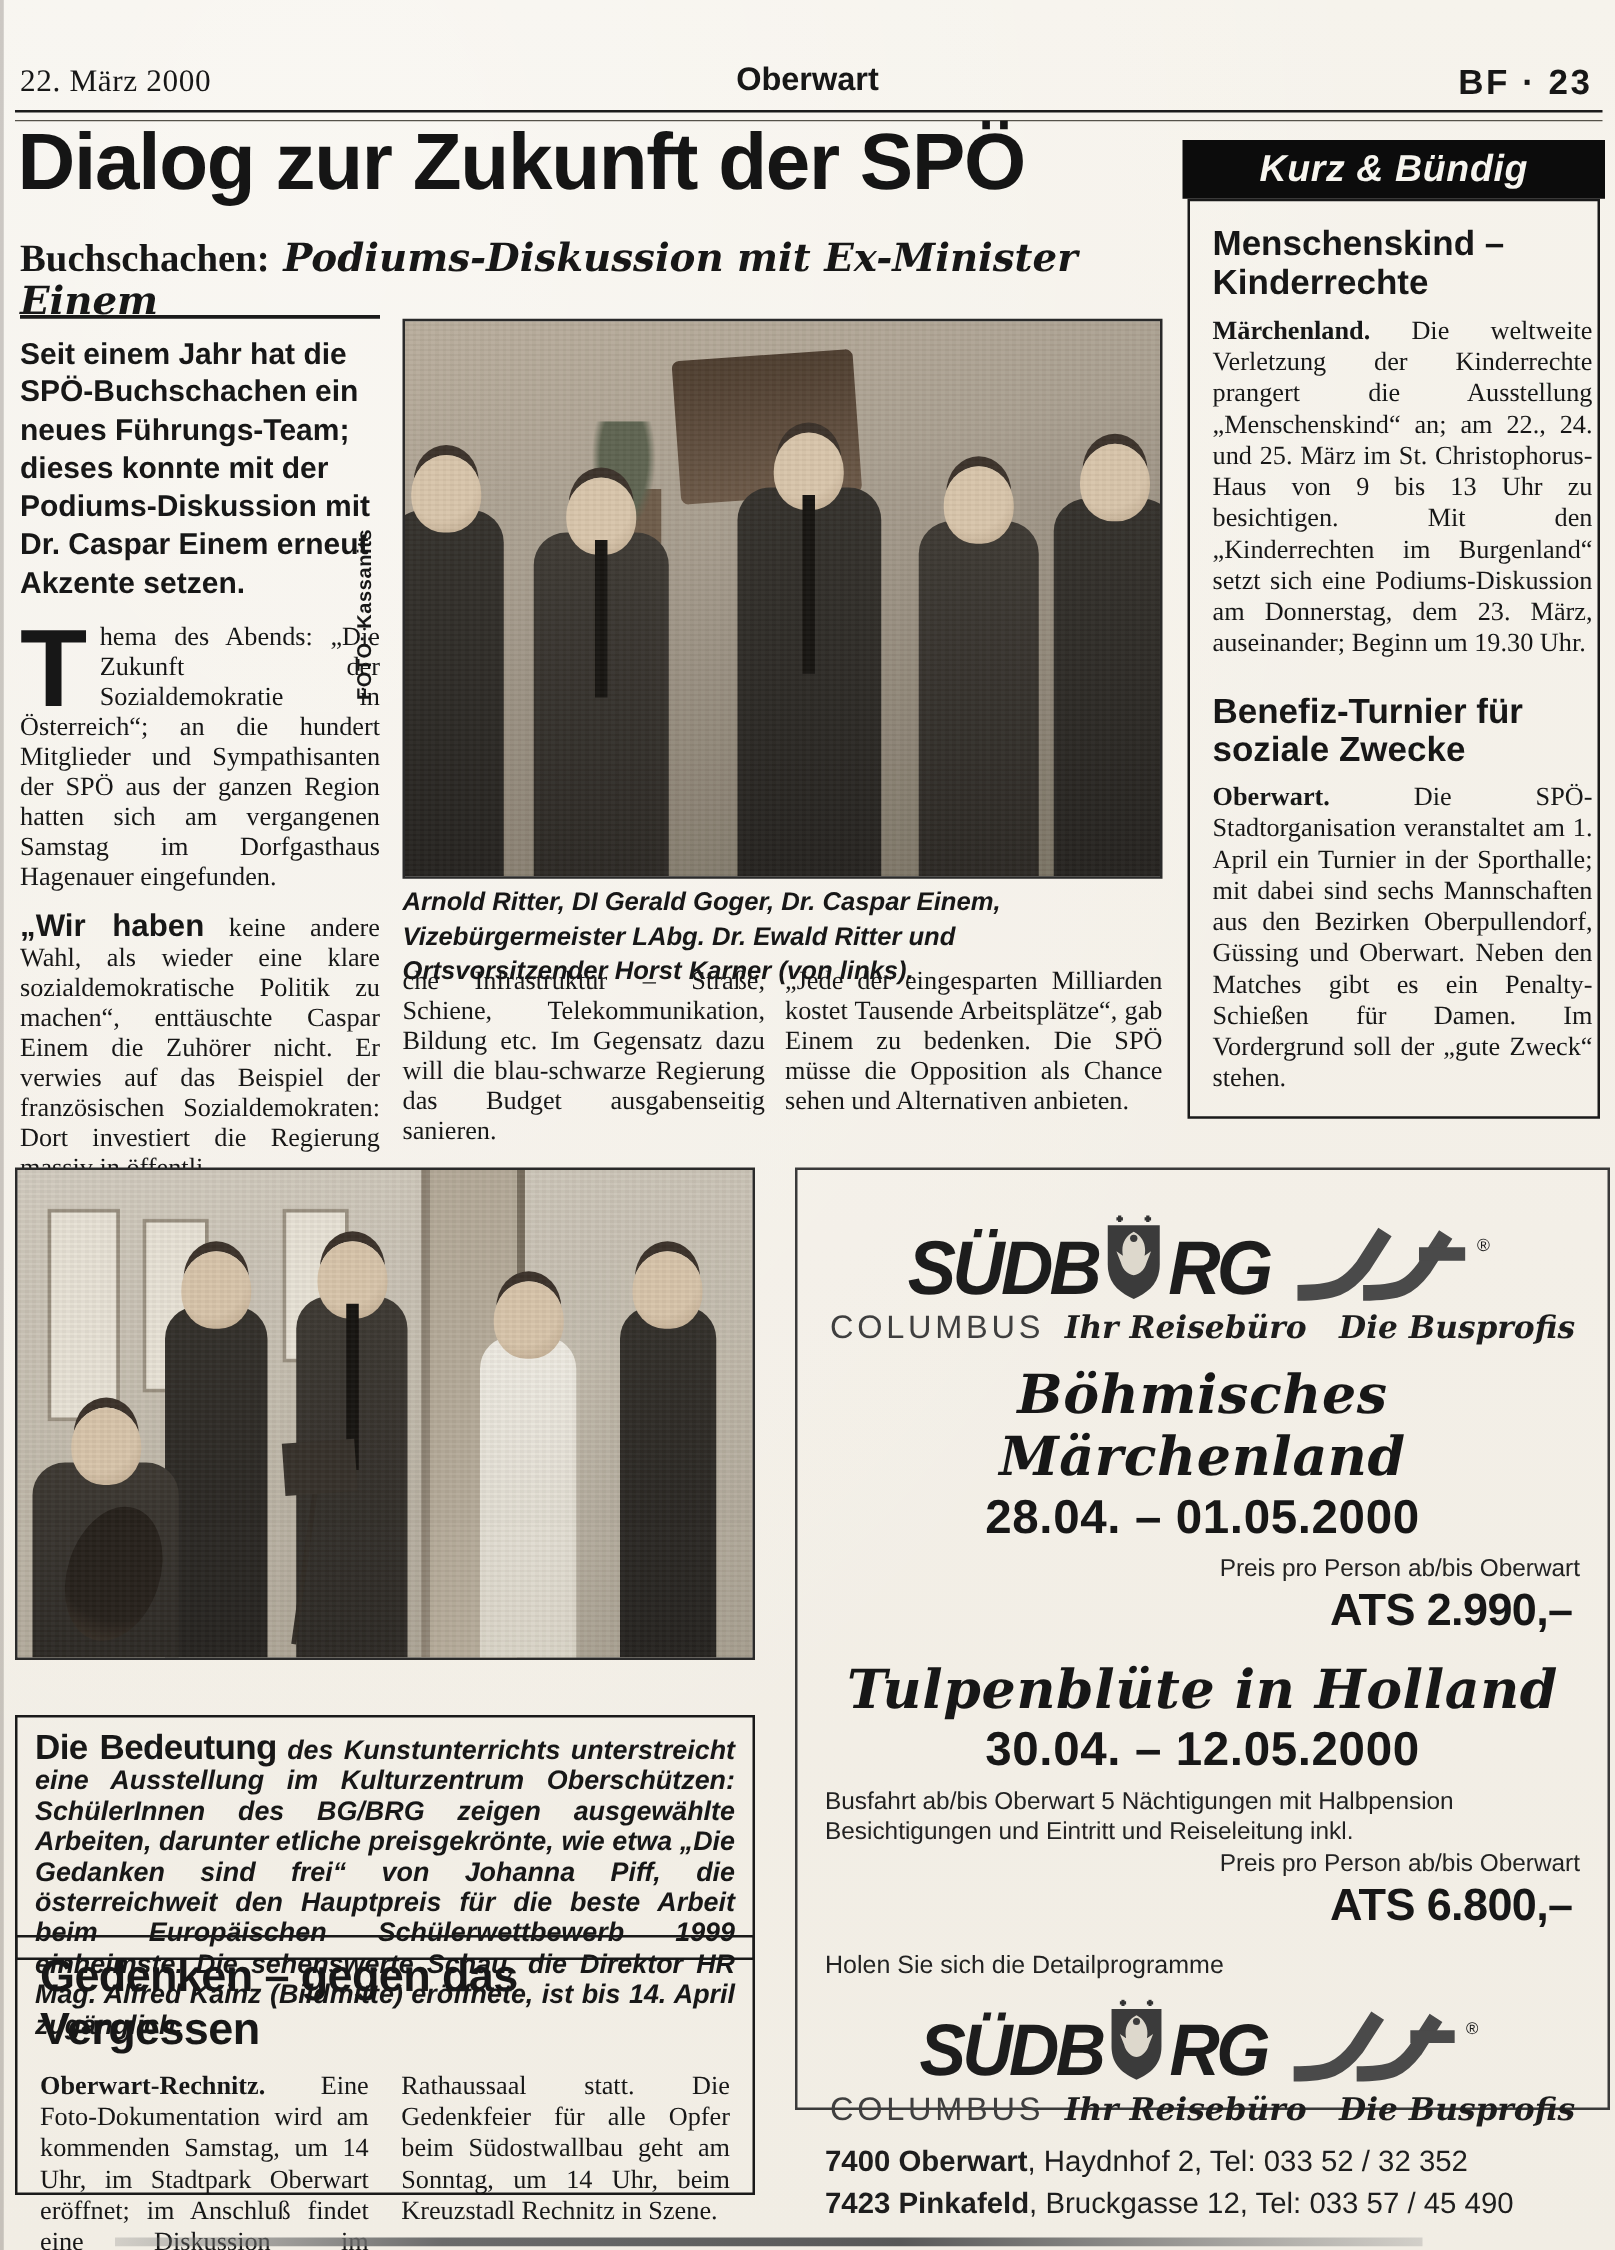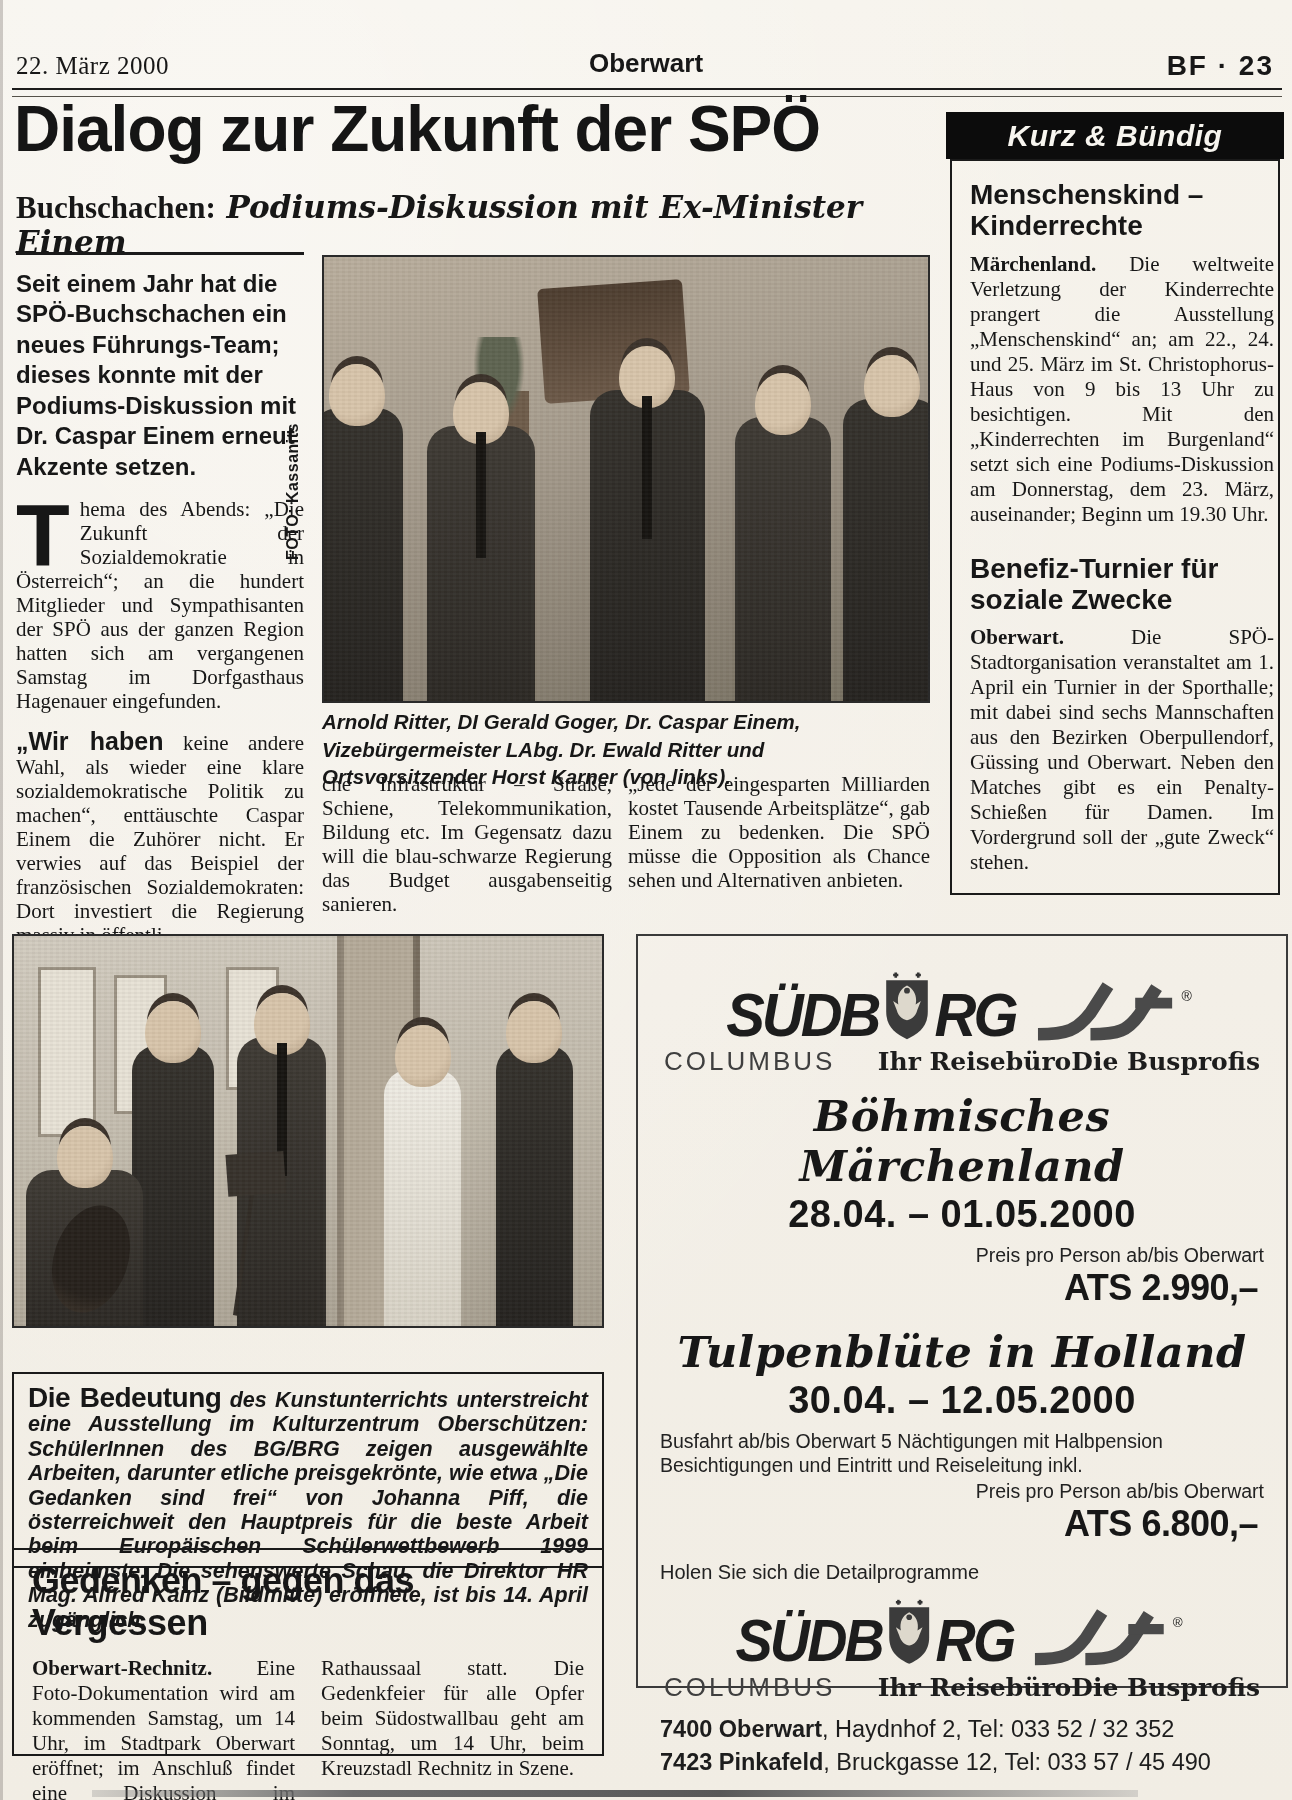--- a/index.html
+++ b/index.html
@@ -108,22 +108,22 @@
     border:2px solid #3a3a3a;box-sizing:border-box;padding:16px 22px 0 22px;
     font-family:"Liberation Sans",sans-serif;}
   .logo-row{display:flex;align-items:flex-end;justify-content:center;gap:6px;height:86px;margin-top:6px;}
   .brandtext{font-weight:900;font-style:italic;font-size:58px;letter-spacing:-3px;
     color:#1d1d1d;line-height:1;transform:scaleY(1.05);}
   .crest{width:52px;height:72px;margin:0 -4px;}
   .swoosh{width:150px;height:70px;margin-left:10px;}
   .reg{font-size:14px;vertical-align:top;position:relative;top:-40px;left:-6px;}
   .columbus-row{display:flex;justify-content:space-between;align-items:baseline;margin:2px 4px 0 4px;}
   .columbus{font-size:26px;letter-spacing:3px;color:#3f3f3f;font-weight:400;}
-  .taglines{font-family:"DejaVu Serif",serif;font-weight:700;
-    font-size:25px;color:#1d1d1d;display:flex;}
+  .taglines{font-family:"DejaVu Serif",serif;font-style:italic;font-weight:700;
+    font-size:25px;color:#1d1d1d;display:flex;gap:26px;}
   .trip-title{font-family:"DejaVu Serif",serif;font-style:italic;font-weight:600;
     font-size:43px;text-align:center;margin:14px 0 2px 0;letter-spacing:.5px;}
   .trip-title.second{margin-top:18px;}
   .trip-dates{font-weight:700;font-size:38px;text-align:center;letter-spacing:.5px;margin:0 0 8px 0;}
   .trip-desc{font-size:19.5px;line-height:1.22;margin:0;color:#222;}
   .price-label{font-size:19.5px;margin:2px 0 0 0;color:#222;text-align:right;}
   .price{font-weight:700;font-size:36px;text-align:right;margin:0 6px 0 0;letter-spacing:-.5px;}
   .cta{font-size:20px;margin:16px 0 0 0;color:#222;}
   .logo-row.small{height:78px;margin-top:8px;transform:scale(.96);}
   .addresses{margin-top:10px;font-size:23.5px;line-height:1.42;color:#1d1d1d;}

